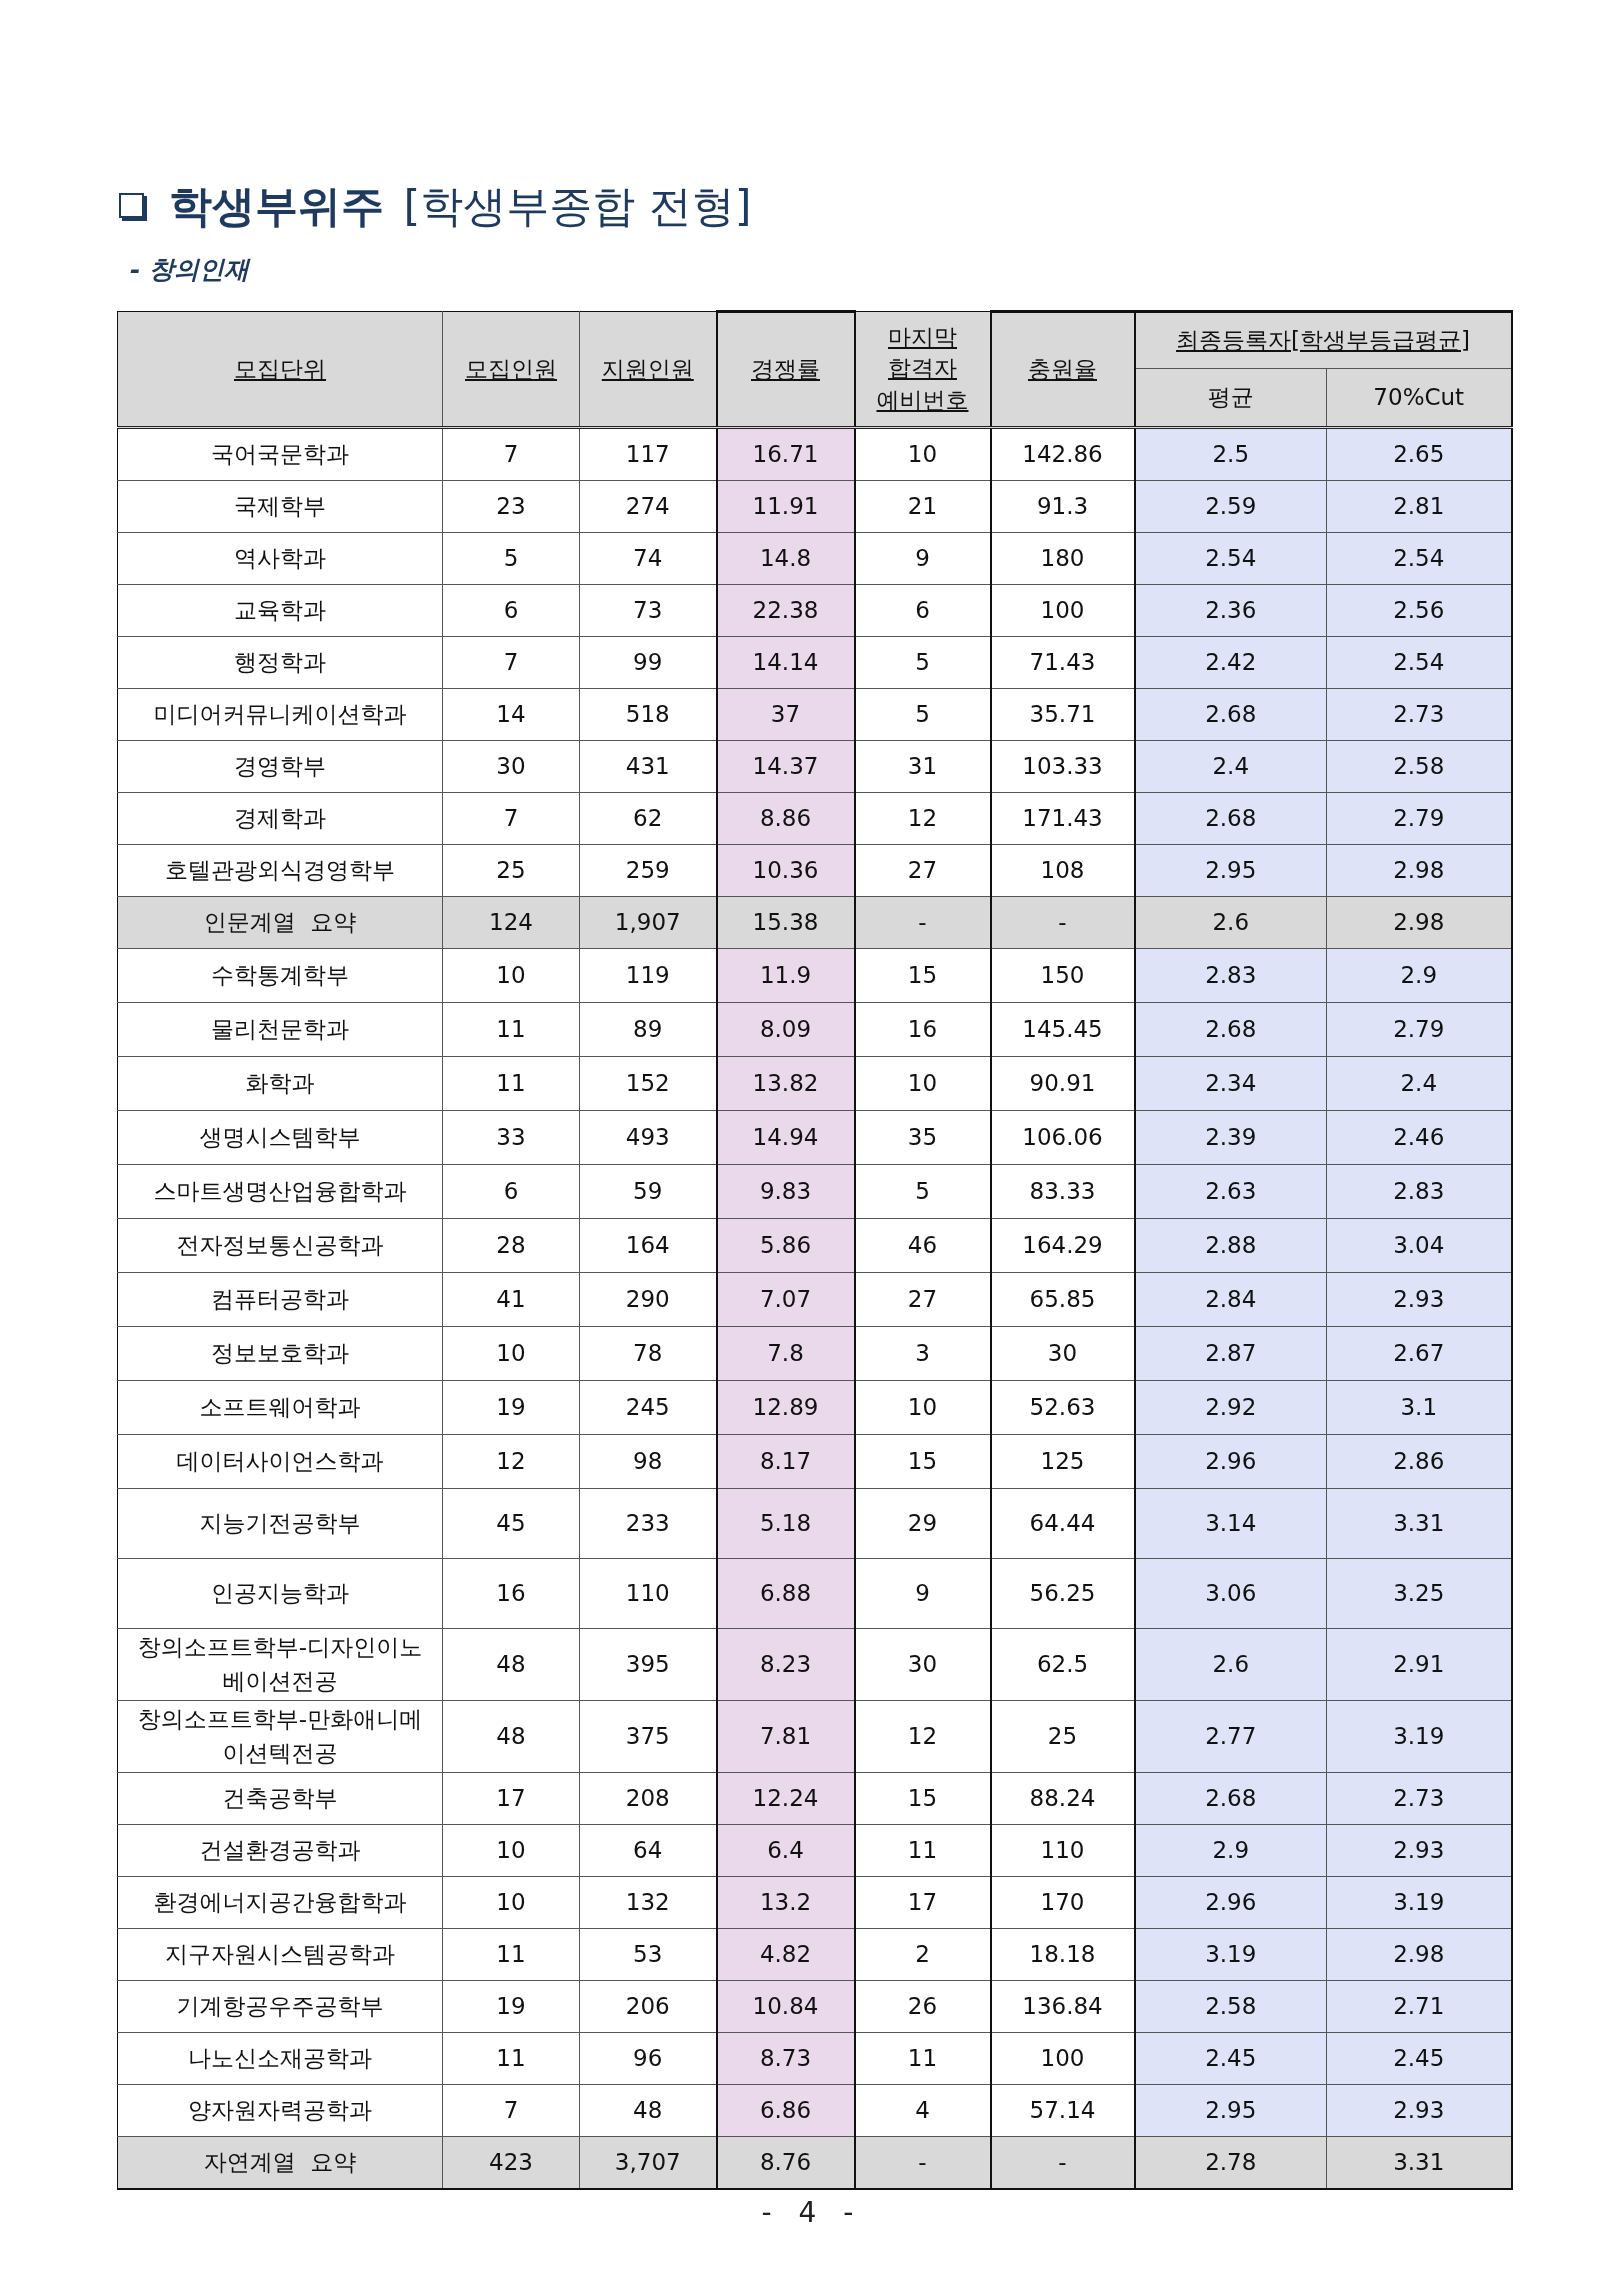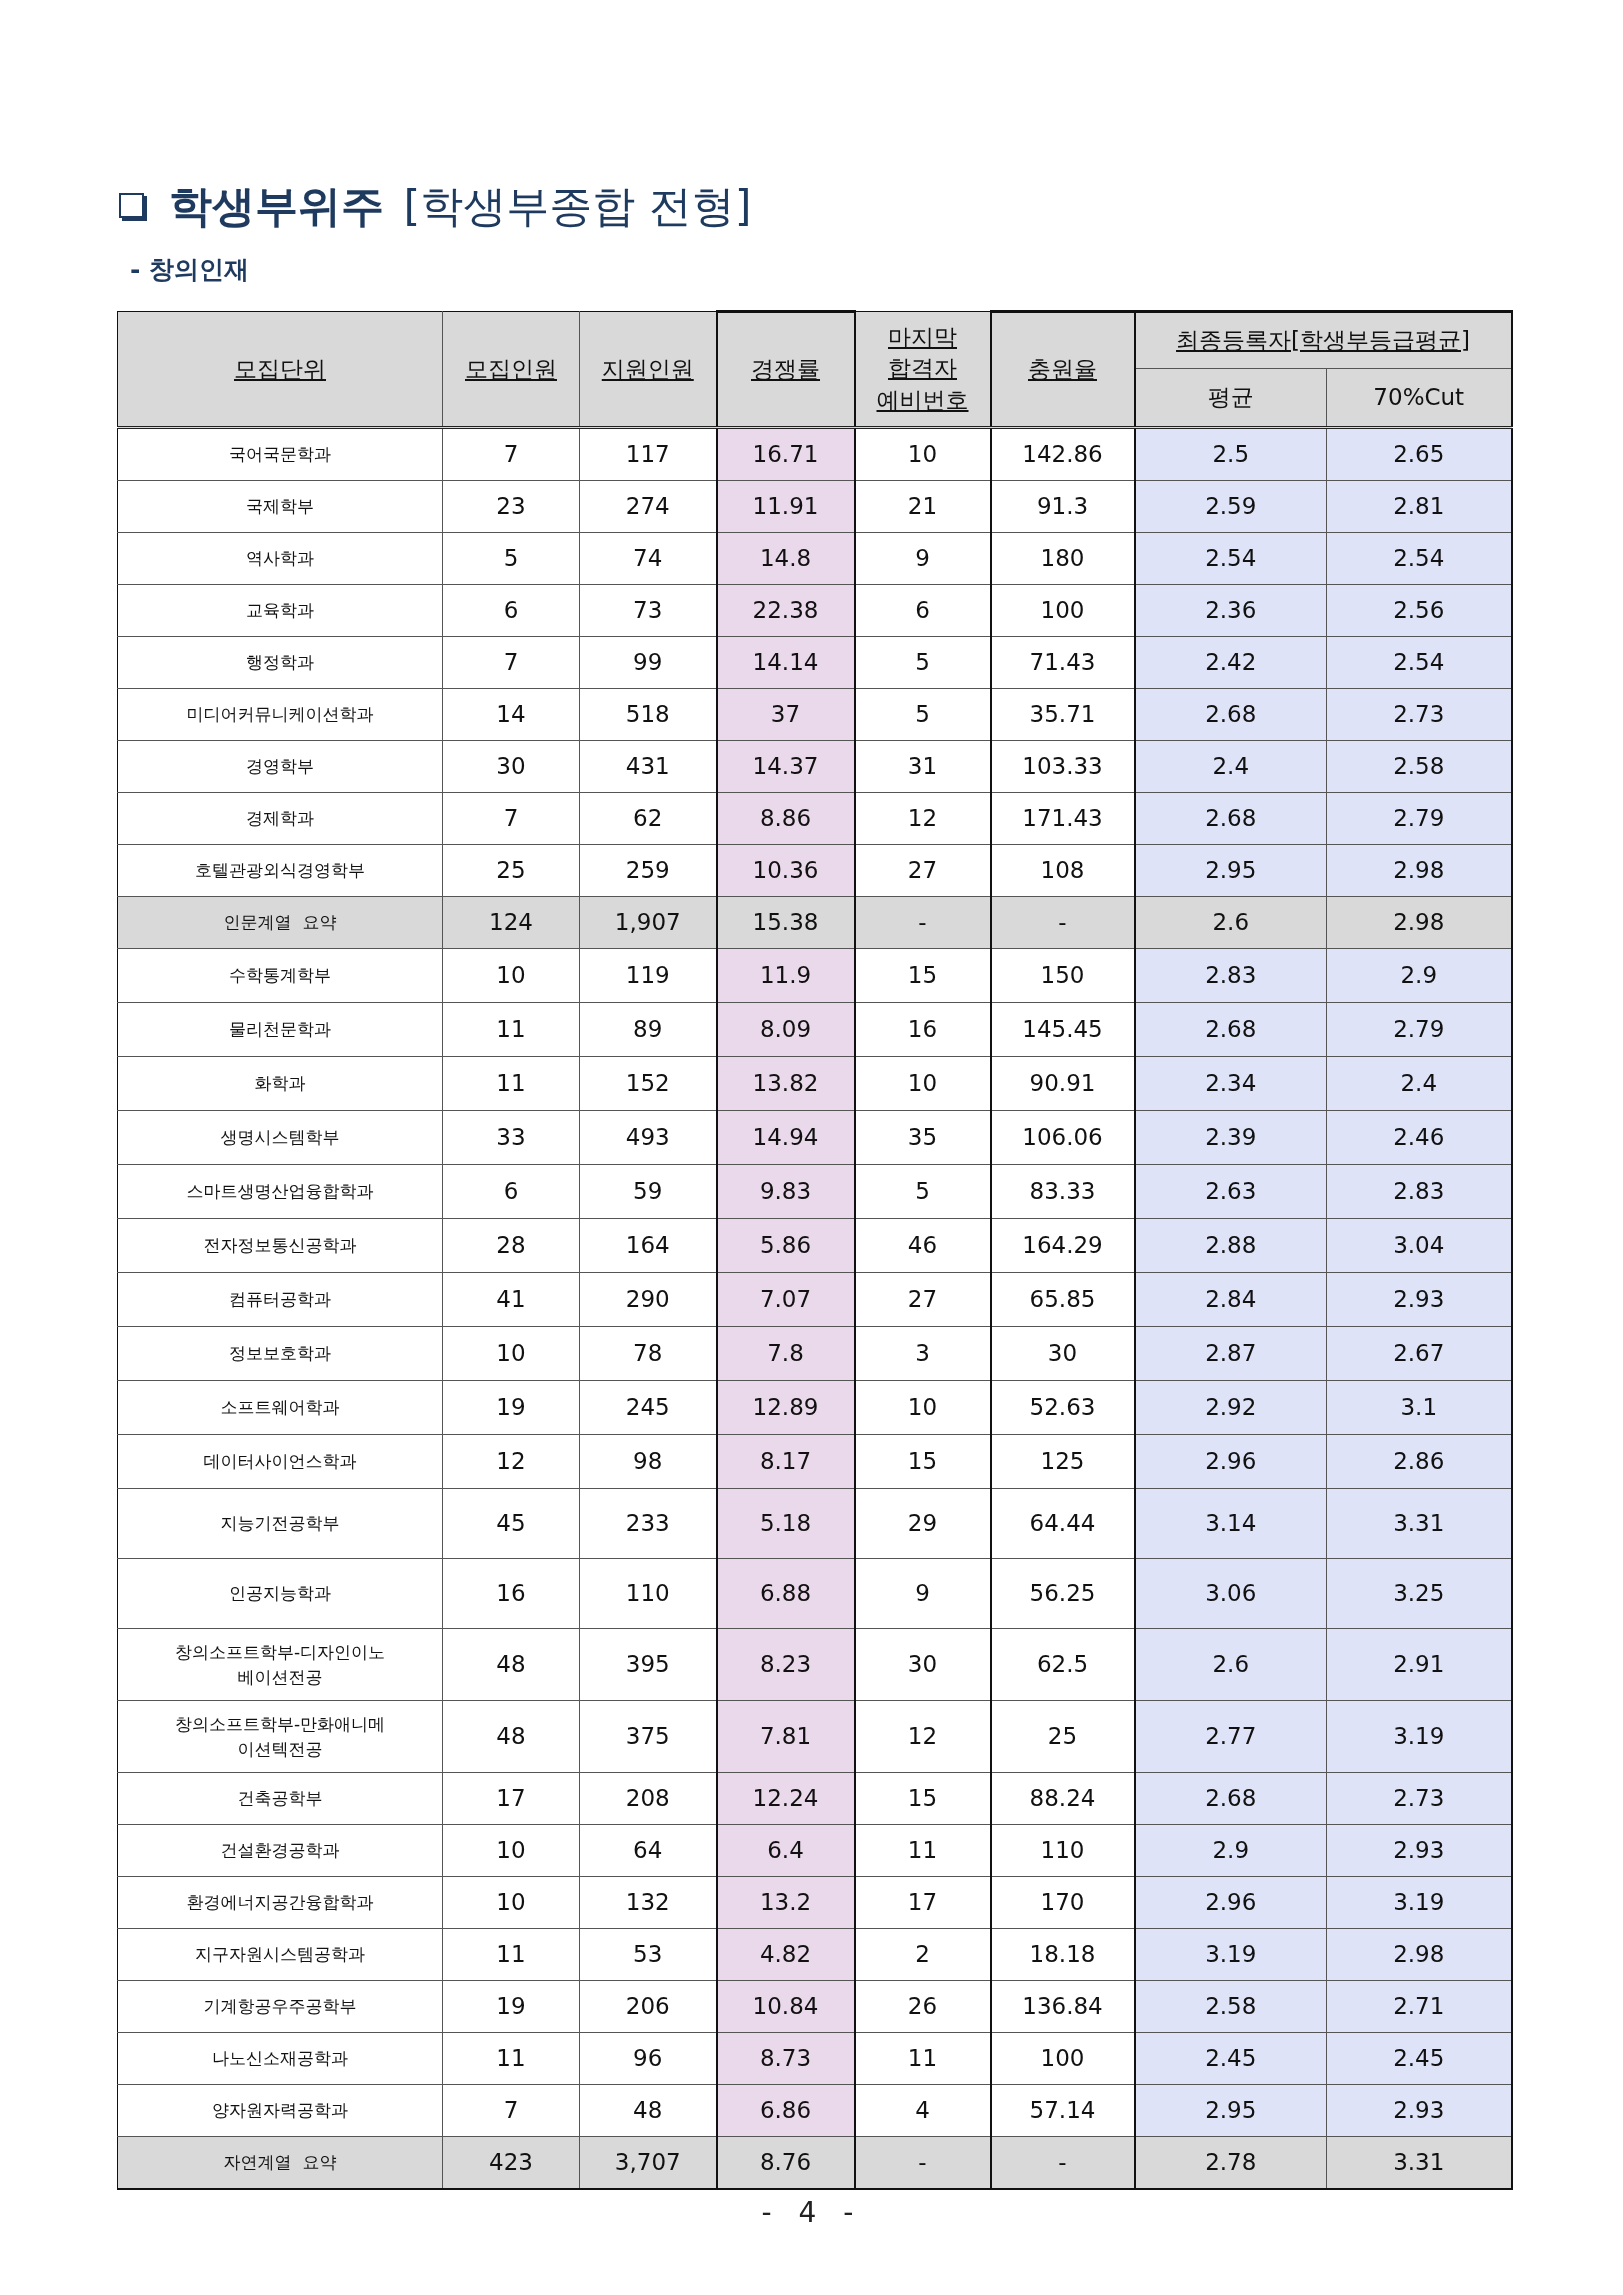--- a/index.html
+++ b/index.html
@@ -1,21 +1,21 @@
 <!DOCTYPE html>
 <html style="font-size:12px"><head>
 <meta charset="utf-8">
 <style>
   html, body { margin: 0; padding: 0; background: #ffffff; }
   body { width: 1624px; height: 2295px; position: relative; font-family: "DejaVu Sans", "Liberation Sans", sans-serif; color: #111; }
   .title { position: absolute; left: 119px; top: 185px; font-size: 43px; color: #1f3a5f; white-space: nowrap; line-height: 1; }
   .title .box { display: inline-block; width: 21px; height: 21px; border: 2.2px solid #1f3a5f; box-shadow: 3px 3px 0 #1f3a5f; margin-right: 25px; vertical-align: middle; position: relative; top: -4.5px; background: #fff; }
   .title .main { font-weight: bold; margin-right: 19.4px; }
   .title .sub { font-weight: normal; }
-  .subtitle { position: absolute; left: 130px; top: 253px; font-size: 25px; font-weight: bold; color: #1f3a5f; white-space: nowrap; }
+  .subtitle { position: absolute; left: 130px; top: 253px; font-size: 25px; font-weight: bold; color: #1f3a5f; white-space: nowrap; font-style: italic; }
 
   table.grid { position: absolute; left: 117px; top: 310px; border-collapse: collapse; table-layout: fixed; width: 1395px; font-size: 23px; }
   table.grid td, table.grid th { border: 0.7px solid #555; text-align: center; vertical-align: middle; padding: 0; font-weight: normal; line-height: 1.5; }
   table.grid th { background: #d9d9d9; color: #111; }
   thead tr.h1 th { height: 55px; text-decoration: underline; }
   thead tr.h2 th { height: 57px; }
   thead th { border-bottom: 3.7px double #222 !important; }
   thead tr.h1 th.grade-group { border-bottom: 0.7px solid #555 !important; }
   .outer-top th { border-top: 1.5px solid #111 !important; }
   table.grid tr > *:first-child { border-left: 1.5px solid #111; }
@@ -23,21 +23,21 @@
   .thick-l { border-left: 2.2px solid #111 !important; }
   .thick-r { border-right: 2.2px solid #111 !important; }
   td.rate { background: #ead9ea; }
   td.grade { background: #dfe3f7; }
   tr.summary td { background: #d9d9d9 !important; }
   tr.last td { border-bottom: 2.2px solid #111; }
   tr.r69 td { height: 51px; }
   tr.r72 td { height: 53px; }
   tr.r93 td { height: 69px; }
   tr.r97 td { height: 71px; }
-  td.dept { font-size: 17px; }
+  td.dept { font-size: 23px; }
   td.dept.two { line-height: 1.45; }
   .red { color: #e02020; }
   .blue { color: #1a1ad0; }
   .page-num { position: absolute; left: 0; width: 1624px; top: 2196px; text-align: center; font-size: 28px; color: #222; letter-spacing: 9px; }
 </style>
 </head>
 <body>
 
 <div class="title"><span class="box"></span><span class="main">학생부위주</span><span class="sub">[학생부종합 전형]</span></div>
 <div class="subtitle">- 창의인재</div>

